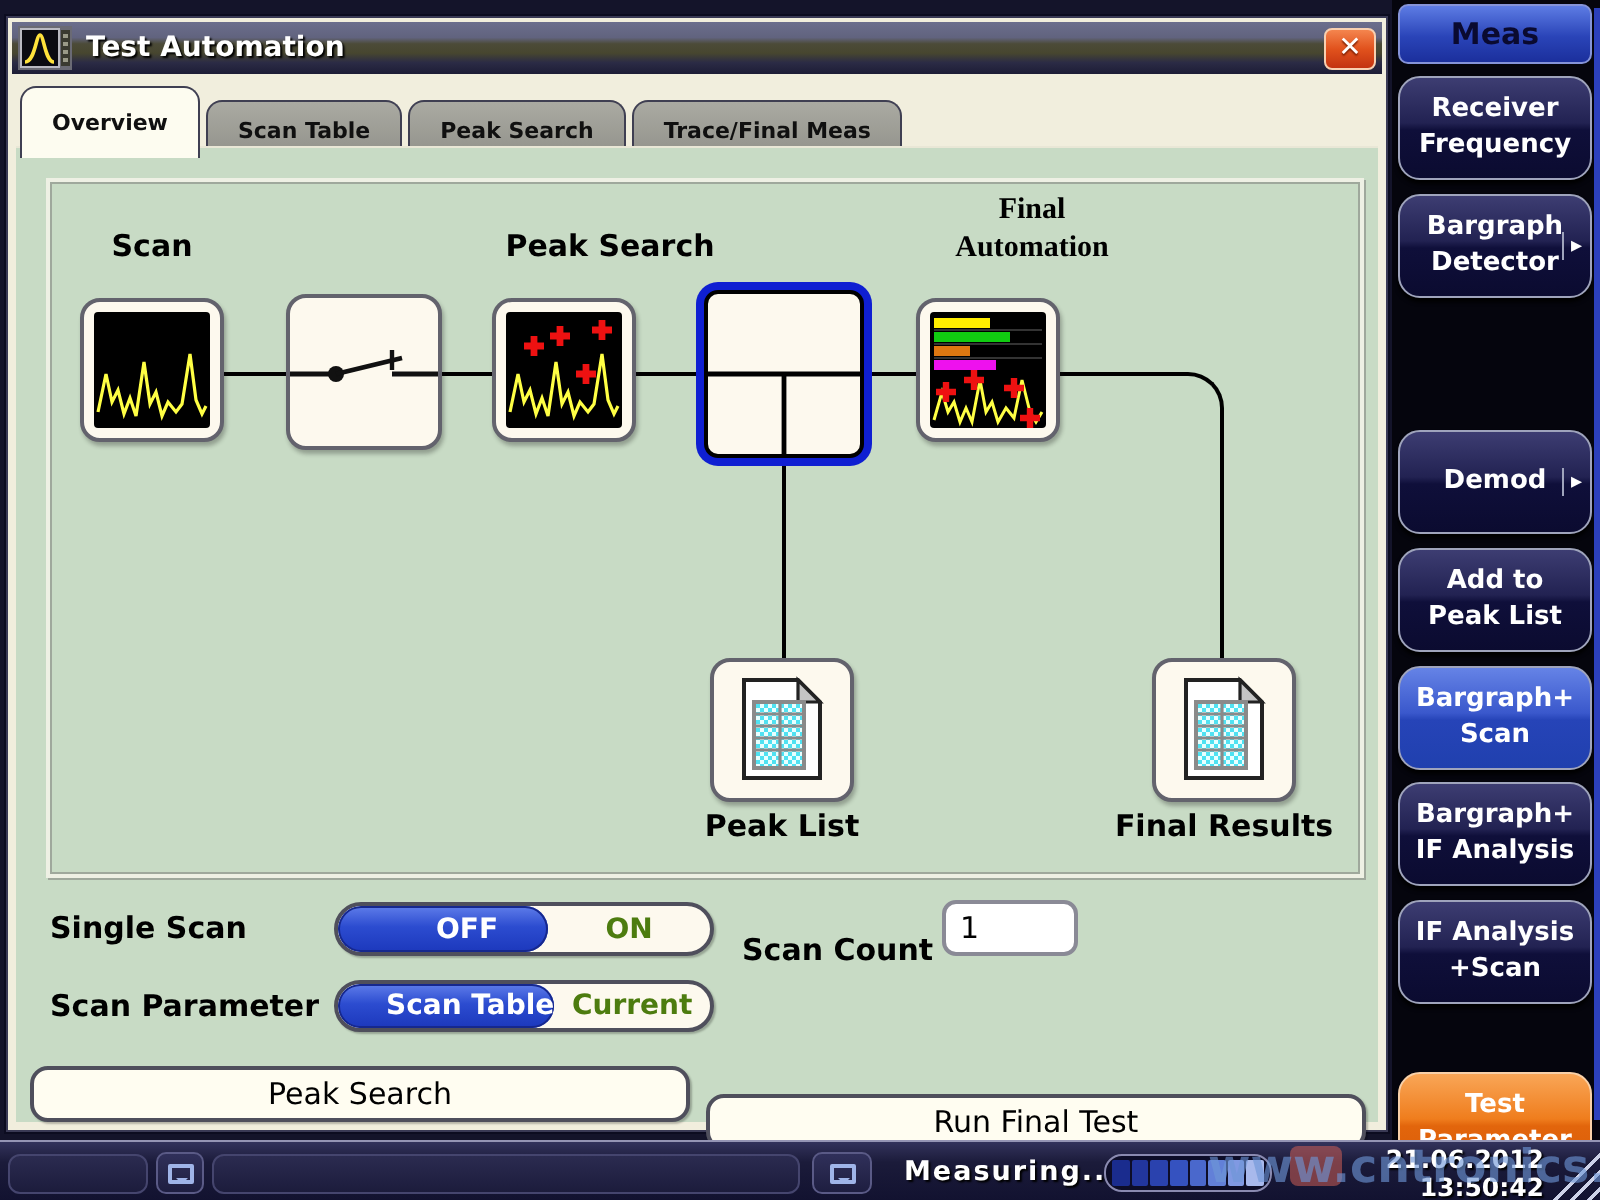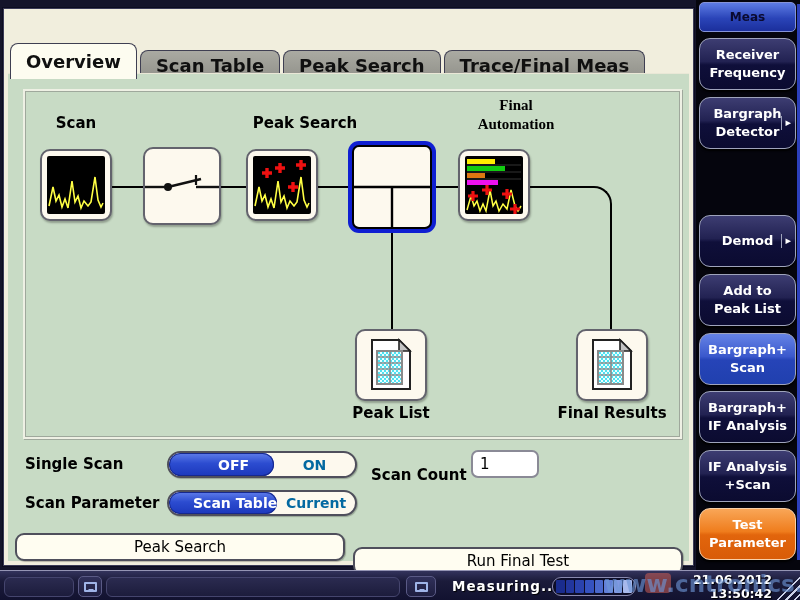--- a/index.html
+++ b/index.html
@@ -39,21 +39,21 @@
   
   .tabrow {
     position:absolute; left:4px; top:30px; right:4px; height:40px;
     display:flex; align-items:flex-end; gap:3px; padding-left:2px;
   }
   .tab {
     height:29px; padding:0 15px;
     background:linear-gradient(to bottom,#aaaaa2,#91918a);
     border:1px solid #3f3f52; border-bottom:none;
     border-radius:8px 8px 0 0;
-    font-weight:bold; font-size:18px; color:#101010;
+    font-weight:bold; font-size:11px; color:#101010;
     display:flex; align-items:center; white-space:nowrap;
   }
   .tab.active {
     height:36px; background:#fdfcf0; position:relative; z-index:2;
   }
 
   
   .page {
     position:absolute; left:4px; top:64px; right:4px; bottom:4px;
     background:#c8dbc5;
@@ -99,21 +99,21 @@
     line-height:27px; white-space:nowrap;
   }
   .toggle {
     position:absolute; width:190px; height:27px;
     background:#fdf9ee; border:2px solid #4f4f5c; border-radius:14px;
     display:flex; overflow:hidden;
     box-shadow:1px 1px 1px rgba(0,0,0,.25);
   }
   .tg-seg {
     flex:1 1 0; display:flex; align-items:center; justify-content:center;
-    font-weight:bold; font-size:14px; color:#0369a1; cursor:pointer;
+    font-weight:bold; font-size:14px; color:#4d7c0f; cursor:pointer;
     white-space:nowrap;
   }
   .tg-seg.sel {
     background:linear-gradient(to bottom,#5f7dea,#2c4cd0 45%,#1c38bc);
     color:#fff; border-radius:12px;
     box-shadow:inset 0 0 0 1px #16288e;
     padding-left:24px;
   }
   .count-input {
     position:absolute; width:68px; height:28px;
@@ -134,21 +134,21 @@
     background:#05050d;
   }
   .menu::after {
     content:""; position:absolute; right:0; top:4px; width:3px; height:556px;
     background:#2c40bc;
   }
   .menu-header {
     position:absolute; left:3px; top:2px; width:97px; height:30px;
     background:linear-gradient(to bottom,#5d7ce4,#2a44b8 55%,#1b2f9c);
     border:1px solid #8593d8; border-radius:5px;
-    color:#0a0a30; font-weight:bold; font-size:12px;
+    color:#0a0a30; font-weight:bold; font-size:15px;
     display:flex; align-items:center; justify-content:center;
   }
   .menu-btn {
     position:absolute; left:3px; width:97px; height:52px;
     background:linear-gradient(to bottom,#3d3d72 0%,#222252 45%,#0f0f3a 52%,#0b0b30 100%);
     border:1px solid #9fa4bc; border-radius:11px;
     color:#fff; font-weight:bold; font-size:13px; line-height:1.4;
     display:flex; flex-direction:column; align-items:center; justify-content:center;
     text-align:center; cursor:pointer;
     box-shadow:0 2px 2px #000;
@@ -218,20 +218,34 @@
   .wm-blob {
     position:absolute; left:645px; top:573px; width:26px; height:20px; z-index:5;
     background:rgba(205,95,85,.55); border-radius:4px; pointer-events:none;
   }
 </style>
 </head>
 <body>
 
 <div class="dialog">
 
+  <div class="titlebar">
+    <svg class="title-icon" viewBox="0 0 27 22">
+      <rect x="0" y="0" width="27" height="22" fill="#6a6a74"></rect>
+      <rect x="1.5" y="1.5" width="19" height="19" fill="#0a0a12" stroke="#b9b9c2" stroke-width="1"></rect>
+      <path d="M3.5 18 C8.5 18 9 4.5 11 4.5 C13 4.5 13.5 18 18 18" fill="none" stroke="#ffe23c" stroke-width="1.8"></path>
+      <rect x="21.5" y="2" width="4.5" height="18" fill="#3a3a30"></rect>
+      <rect x="22.5" y="4" width="2.5" height="2" fill="#9a9a88"></rect>
+      <rect x="22.5" y="8" width="2.5" height="2" fill="#9a9a88"></rect>
+      <rect x="22.5" y="12" width="2.5" height="2" fill="#9a9a88"></rect>
+      <rect x="22.5" y="16" width="2.5" height="2" fill="#9a9a88"></rect>
+    </svg>
+    <span class="title-text">Test Automation</span>
+    <div class="close-btn">✕</div>
+  </div>
 
   <div class="tabrow">
     <div class="tab active">Overview</div>
     <div class="tab">Scan Table</div>
     <div class="tab">Peak Search</div>
     <div class="tab">Trace/Final Meas</div>
   </div>
 
   <div class="page">
 
@@ -388,21 +402,21 @@
   <div class="menu-btn" style="top:391px;">
     <span>Bargraph+</span>
     <span>IF Analysis</span>
   </div>
 
   <div class="menu-btn" style="top:450px;">
     <span>IF Analysis</span>
     <span>+Scan</span>
   </div>
 
-  <div class="menu-btn orange" style="top:508px;">
+  <div class="menu-btn orange" style="top:536px;">
     <span>Test</span>
     <span>Parameter</span>
   </div>
 </div>
 
 <div class="statusbar">
   <div class="sb-seg" style="left:4px; width:70px;"></div>
   <div class="sb-icon-btn" style="left:78px; width:24px;">
     <span class="sb-glyph"></span>
   </div>

